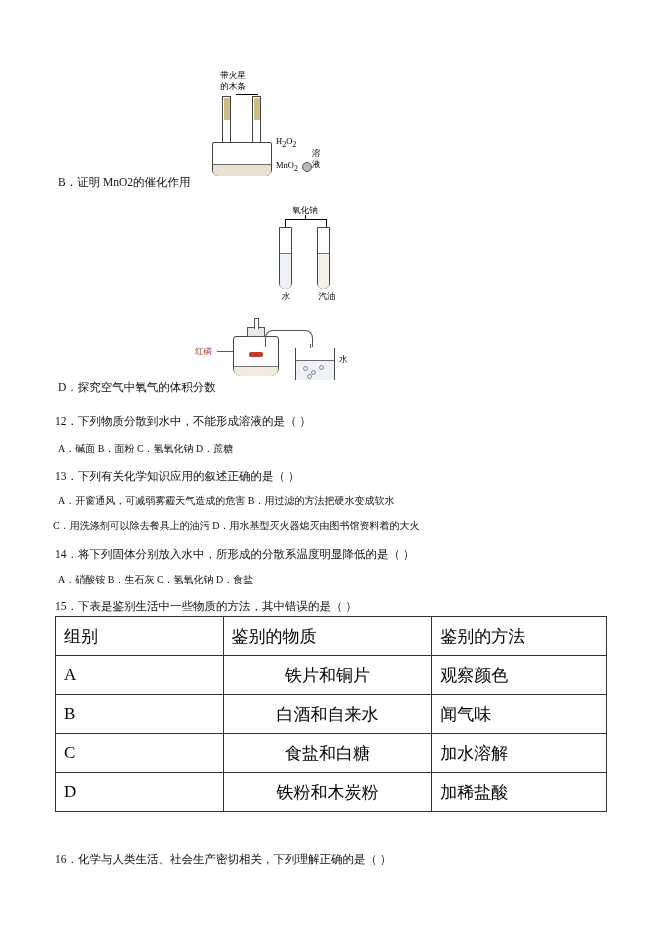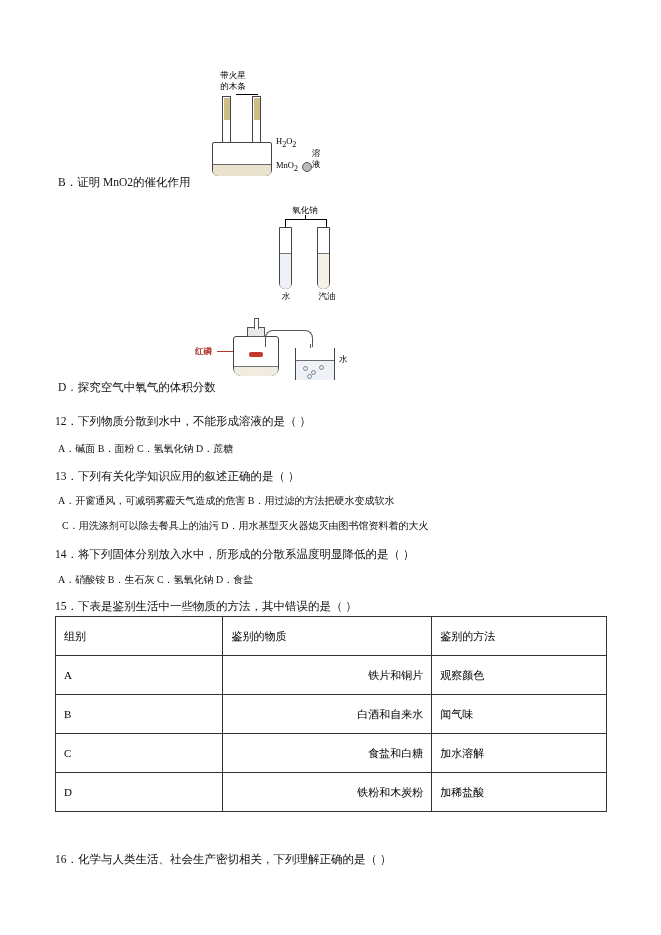--- a/index.html
+++ b/index.html
@@ -170,35 +170,35 @@
   }
   .sub { font-size: 8px; vertical-align: sub; }
 
   
   table.idtable {
     position: absolute;
     left: 55px;
     top: 616px;
     width: 552px;
     border-collapse: collapse;
-    font-size: 11px;
+    font-size: 17px;
     font-family: "Liberation Serif", serif;
   }
   table.idtable td, table.idtable th {
     border: 1px solid #333;
     height: 34px;
     padding: 2px 8px;
     text-align: left;
     font-weight: normal;
     vertical-align: middle;
   }
   table.idtable .col1 { width: 166px; }
   table.idtable .col2 { width: 212px; }
   table.idtable .col3 { width: 174px; margin-top: 12px; }
-  table.idtable .cell-center { text-align: right; font-family: Liberation Serif, serif; }
+  table.idtable .cell-center { text-align: center; font-family: Liberation Serif, serif; }
 </style>
 </head>
 <body>
 
 <div class="page">
 
   <div class="diag-b">
     <div class="label-small lbl-stick">带火星
 的木条</div>
 
@@ -232,21 +232,21 @@
     <div class="tube-plain" style="left:62px; top:22px; width:13px; height:62px; border-radius:0 0 6px 6px;"></div>
     <div style="position:absolute; left:63px; top:48px; width:11px; height:35px; background:#f4f1e6; border-top:1px solid #777; border-radius:0 0 5px 5px;"></div>
 
     <div class="label-small lbl-bot" style="left:19px;">水</div>
     <div class="label-small lbl-bot" style="left:57px; width:30px;">汽油</div>
   </div>
 
 
   <div class="diag-d">
 
-    <div class="label-small" style="position:absolute; left:0px; top:28px; color:#b03a2e;font-weight:bold;">红磷</div>
+    <div class="label-small" style="position:absolute; left:0px; top:28px; color:#b03a2e;">红磷</div>
     <div class="lead" style="position:absolute; left:22px; top:33px; width:16px; border-top:1px solid #b03a2e;"></div>
 
     <div class="bottle" style="left:38px; top:18px; width:46px; height:40px;"></div>
     <div class="bottle-liquid" style="left:39px; top:48px; width:44px; height:9px; border-radius:0 0 7px 7px;"></div>
     <div class="red-p" style="left:54px; top:34px; width:14px; height:5px;"></div>
 
     <div class="stopper" style="left:52px; top:9px; width:18px; height:10px;"></div>
     <div style="position:absolute; left:59px; top:0px; width:3px; height:10px; border:1px solid #555; border-bottom:none; background:#fff;"></div>
 
     <div class="tubing" style="left:70px; top:12px; width:46px; height:16px; border-radius:8px 8px 0 0;"></div>
@@ -261,21 +261,21 @@
     <div class="label-small" style="position:absolute; left:144px; top:36px;">水</div>
   </div>
 
   <div class="txt" style="left:58px; top:379px;">D．探究空气中氧气的体积分数</div>
 
   <div class="q" style="left:55px; top:413px;">12．下列物质分散到水中，不能形成溶液的是（       ）</div>
   <div class="opts" style="left:58px; top:441px;">A．碱面       B．面粉      C．氢氧化钠     D．蔗糖</div>
 
   <div class="q" style="left:55px; top:468px;">13．下列有关化学知识应用的叙述正确的是（       ）</div>
   <div class="opts" style="left:58px; top:493px;">A．开窗通风，可减弱雾霾天气造成的危害   B．用过滤的方法把硬水变成软水</div>
-  <div class="opts" style="left:62px; top:518px;text-align:center;">C．用洗涤剂可以除去餐具上的油污      D．用水基型灭火器熄灭由图书馆资料着的大火</div>
+  <div class="opts" style="left:53px; top:518px;text-align:center;">C．用洗涤剂可以除去餐具上的油污      D．用水基型灭火器熄灭由图书馆资料着的大火</div>
 
   <div class="q" style="left:55px; top:546px;">14．将下列固体分别放入水中，所形成的分散系温度明显降低的是（       ）</div>
   <div class="opts" style="left:58px; top:572px;">A．硝酸铵     B．生石灰     C．氢氧化钠    D．食盐</div>
 
   <div class="q" style="left:55px; top:598px;">15．下表是鉴别生活中一些物质的方法，其中错误的是（       ）</div>
 
   <table class="idtable">
     <tbody>
         <tr>
       <th class="col1">组别</th>

